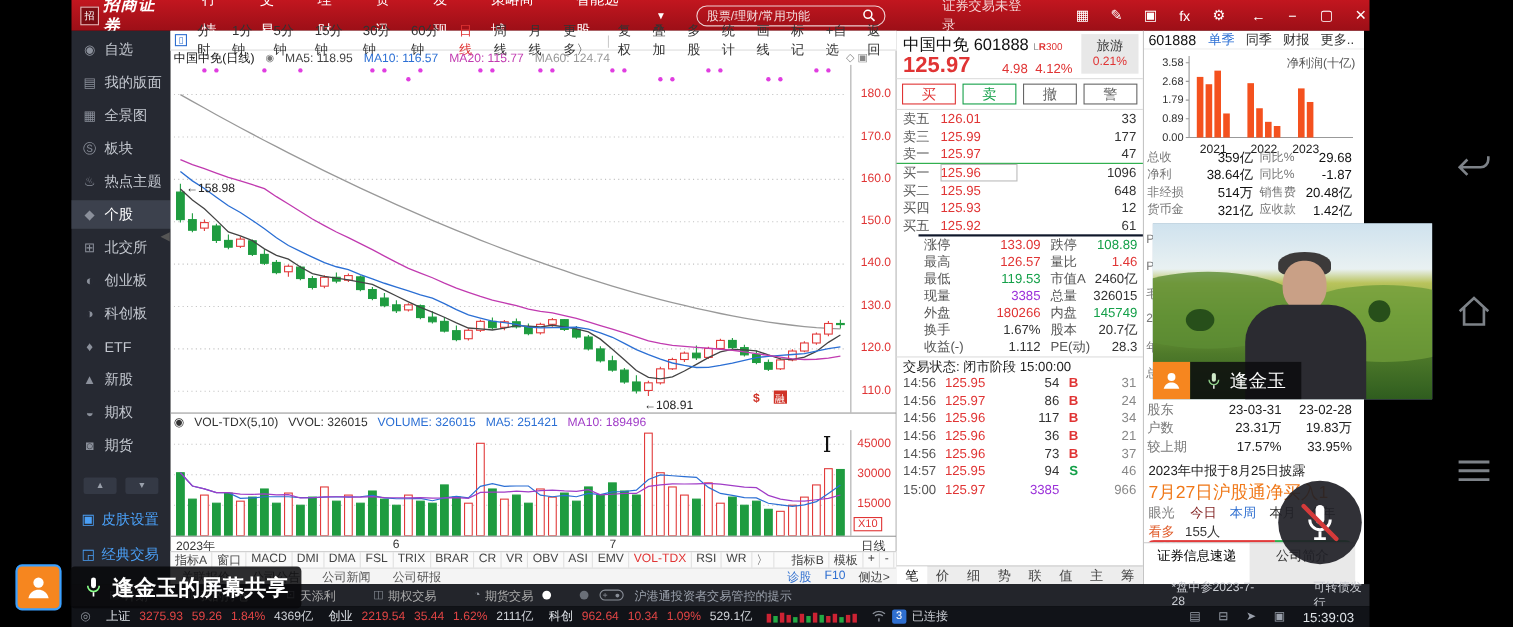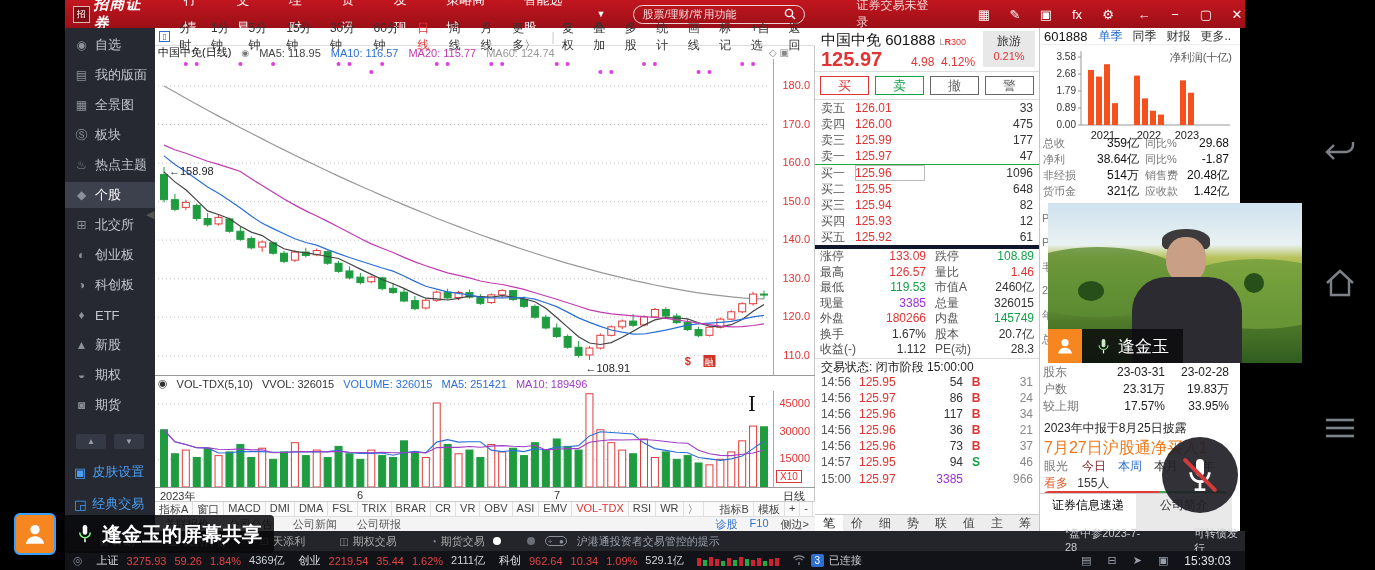--- a/index.html
+++ b/index.html
@@ -62,21 +62,21 @@
   .qprice{position:absolute;left:6px;top:20px;font-size:20px;font-weight:bold;color:#e03434;}
   .qchg{position:absolute;left:96px;top:27px;color:#e03434;font-size:12px;}
   .qbtns{display:flex;gap:6px;padding:4px 5px;height:28px;border-bottom:1px solid #ddd;}
   .qbtn{flex:1;border:1px solid;text-align:center;font-size:13px;line-height:18px;background:#fff;}
   .book .brow{display:flex;height:16px;line-height:16px;padding:0 6px;}
   .book .bl{width:34px;color:#555;}
   .book .bp{width:70px;color:#e03434;}
   .book .bv{flex:1;text-align:right;color:#333;}
   .book-sep{height:0;border-top:1px solid #1ba83c;margin:0;}
   .bid1 .bp{outline:1px solid #bbb;outline-offset:-1px;}
-  .qstats{border-top:4px solid #0f172a;}
+  .qstats{border-top:2px solid #0f172a;margin-left:20px;}
   .qrow{display:flex;height:15.5px;line-height:15.5px;padding:0 5px;font-size:12px;}
   .qrow .ql{width:44px;color:#555;}
   .qrow .qv{width:62px;text-align:right;}
   .qrow .ql2{width:48px;padding-left:9px;color:#555;}
   .qrow .qv2{flex:1;text-align:right;}
   .tstatus{height:16px;line-height:16px;border-top:1px solid #ddd;padding:0 6px;color:#222;}
   .ticks .trow{display:flex;height:16.2px;line-height:16.2px;padding:0 6px;}
   .ticks .tt{width:38px;color:#555;}
   .ticks .tp{width:52px;color:#e03434;}
   .ticks .tv{width:52px;text-align:right;}
@@ -635,25 +635,20 @@
         <div class="qbtn" style="color: rgb(102, 102, 102); border-color: rgb(102, 102, 102);">警</div>
       </div>
     <div class="book">
 
     <div class="brow">
           <span class="bl">卖五</span>
           <span class="bp">126.01</span>
           <span class="bv">33</span>
         </div>
         <div class="brow">
-          <span class="bl">卖四</span>
-          <span class="bp">126.00</span>
-          <span class="bv">475</span>
-        </div>
-        <div class="brow">
           <span class="bl">卖三</span>
           <span class="bp">125.99</span>
           <span class="bv">177</span>
         </div>
         <div class="brow">
           <span class="bl">卖一</span>
           <span class="bp">125.97</span>
           <span class="bv">47</span>
         </div>
       </div>
@@ -662,25 +657,20 @@
 
     <div class="brow bid1">
           <span class="bl">买一</span>
           <span class="bp">125.96</span>
           <span class="bv">1096</span>
         </div>
         <div class="brow">
           <span class="bl">买二</span>
           <span class="bp">125.95</span>
           <span class="bv">648</span>
-        </div>
-        <div class="brow">
-          <span class="bl">买三</span>
-          <span class="bp">125.94</span>
-          <span class="bv">82</span>
         </div>
         <div class="brow">
           <span class="bl">买四</span>
           <span class="bp">125.93</span>
           <span class="bv">12</span>
         </div>
         <div class="brow">
           <span class="bl">买五</span>
           <span class="bp">125.92</span>
           <span class="bv">61</span>

